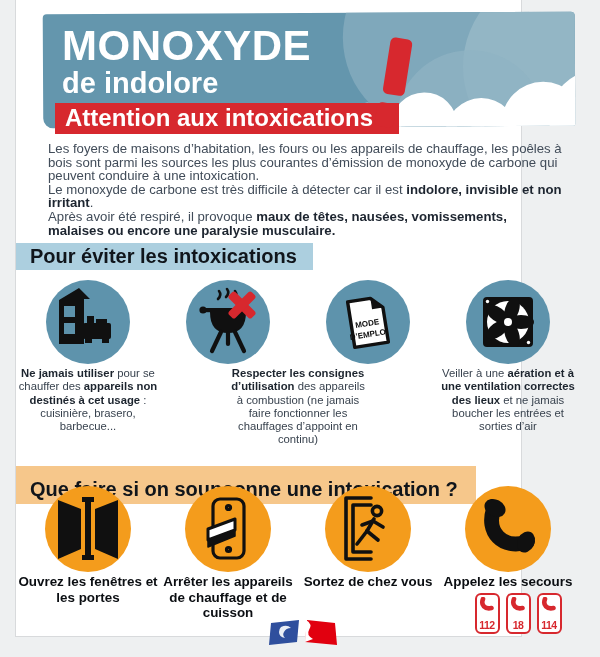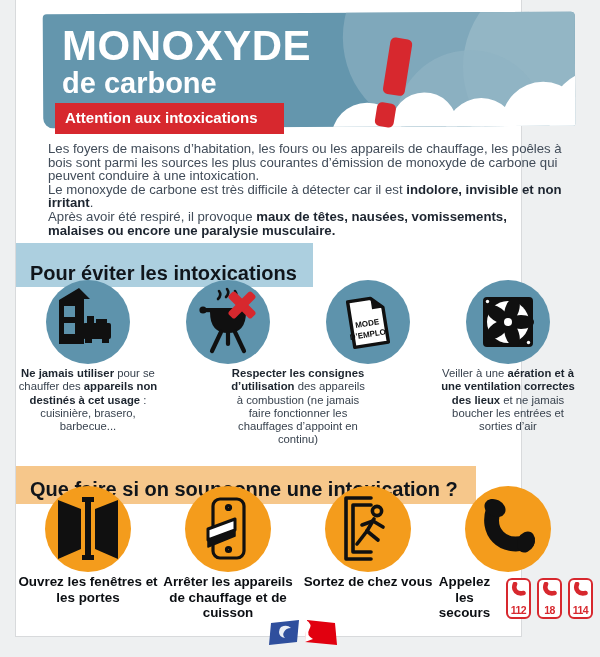--- a/index.html
+++ b/index.html
@@ -16,50 +16,50 @@
   .b3{left:352px;top:38px;width:150px;height:150px;background:#8fb3c3;opacity:.75;}
   .wc{position:absolute;border-radius:50%;background:#ffffff;}
   .w1{left:288px;top:90px;width:72px;height:72px;}
   .w2{left:348px;top:80px;width:66px;height:66px;}
   .w3{left:402px;top:86px;width:72px;height:72px;}
   .w4{left:458px;top:70px;width:84px;height:84px;}
   .w5{left:506px;top:58px;width:100px;height:100px;}
   .title-block{position:absolute;left:39px;top:24px;z-index:3;}
   .t1{font-size:42px;font-weight:800;color:#ffffff;line-height:44px;letter-spacing:.5px;margin-left:7px;}
   .t2{font-size:29px;font-weight:800;color:#ffffff;line-height:31px;margin-left:7px;}
-  .badge{display:inline-block;background:#d7282e;color:#ffffff;font-weight:800;font-size:15px;
+  .badge{display:inline-block;background:#d7282e;color:#ffffff;font-weight:800;font-size:24px;
          line-height:24px;padding:3px 26px 4px 10px;margin-top:4px;}
   .excl{position:absolute;left:368px;top:38px;z-index:4;transform:rotate(9deg);}
   .excl-bar{width:22px;height:57px;background:#d7282e;border-radius:5px;}
   .excl-dot{width:19px;height:24px;background:#d7282e;border-radius:5px;margin:9px 0 0 -3px;}
   
   .intro{position:absolute;left:32px;top:142px;width:514px;font-size:13.2px;line-height:13.6px;
          color:#414c59;}
   .intro p{margin:0;}
   .intro b{color:#1d2530;}
   
   .bar{position:absolute;left:0;display:inline-block;font-weight:800;color:#10151b;
        white-space:nowrap;}
-  .bar-avoid{top:243px;background:#accfdf;font-size:20px;line-height:26px;padding:17px 16px 1px 14px;}
+  .bar-avoid{top:243px;background:#accfdf;font-size:20px;line-height:26px;padding:0 16px 1px 14px;}
   .bar-suspect{top:466px;background:#f6c78b;font-size:20px;line-height:28px;padding:9px 18px 1px 14px;}
   
   .row{position:absolute;left:2px;width:560px;display:flex;justify-content:space-between;}
   .col{width:140px;display:flex;justify-content:center;}
   .row-avoid-icons{top:280px;}
   .row-suspect-icons{top:486px;}
   .circle{width:84px;height:84px;border-radius:50%;}
   .circle.blue{background:#5e93ac;}
   .circle.orange{background:#f49c1c;width:86px;height:86px;}
   .caps-avoid{top:367px;}
   .caps-avoid .cap{width:140px;text-align:center;font-size:11.3px;line-height:13.3px;color:#38424e;}
   .caps-avoid .cap b{color:#1c242e;}
   .caps-suspect{top:574px;}
   .caps-suspect .cap{width:150px;text-align:center;font-size:13.4px;line-height:15.6px;
                      font-weight:800;color:#0b0e12;}
-  .col-stack{display:flex;flex-direction:row;align-items:center;width:150px;}
+  .col-stack{display:flex;flex-direction:column;align-items:center;width:150px;}
   .badges{display:flex;gap:6px;margin-top:3px;transform:translateX(10px);}
   .nbadge{width:25px;height:41px;border:2px solid #d7282e;border-radius:6px;box-sizing:border-box;
           display:flex;flex-direction:column;align-items:center;justify-content:space-between;
           padding:2px 0 1px 0;background:#ffffff;}
   .nbadge .num{font-size:10.5px;font-weight:800;color:#d7282e;letter-spacing:-0.5px;line-height:11px;}
   
   .gov{position:absolute;left:253px;top:619px;z-index:5;}
 </style>
 </head>
 <body>
@@ -72,21 +72,21 @@
       <div class="bc b2"></div>
       <div class="bc b3"></div>
       <div class="wc w1"></div>
       <div class="wc w2"></div>
       <div class="wc w3"></div>
       <div class="wc w4"></div>
       <div class="wc w5"></div>
     </div>
     <div class="title-block">
       <div class="t1">MONOXYDE</div>
-      <div class="t2">de carbone</div>
+      <div class="t2">de indolore</div>
       <div class="badge">Attention aux intoxications</div>
     </div>
     <div class="excl">
       <div class="excl-bar"></div>
       <div class="excl-dot"></div>
     </div>
 
     <div class="intro">
       <p><span>Les foyers de maisons d’habitation, les fours ou les appareils de chauffage, les poêles à bois sont parmi les sources les plus courantes d’émission de monoxyde de carbone qui peuvent conduire à une intoxication.</span></p>
       <p><span>Le monoxyde de carbone est très difficile à détecter car il est </span><b>indolore, invisible et non irritant</b><span>.</span></p>

